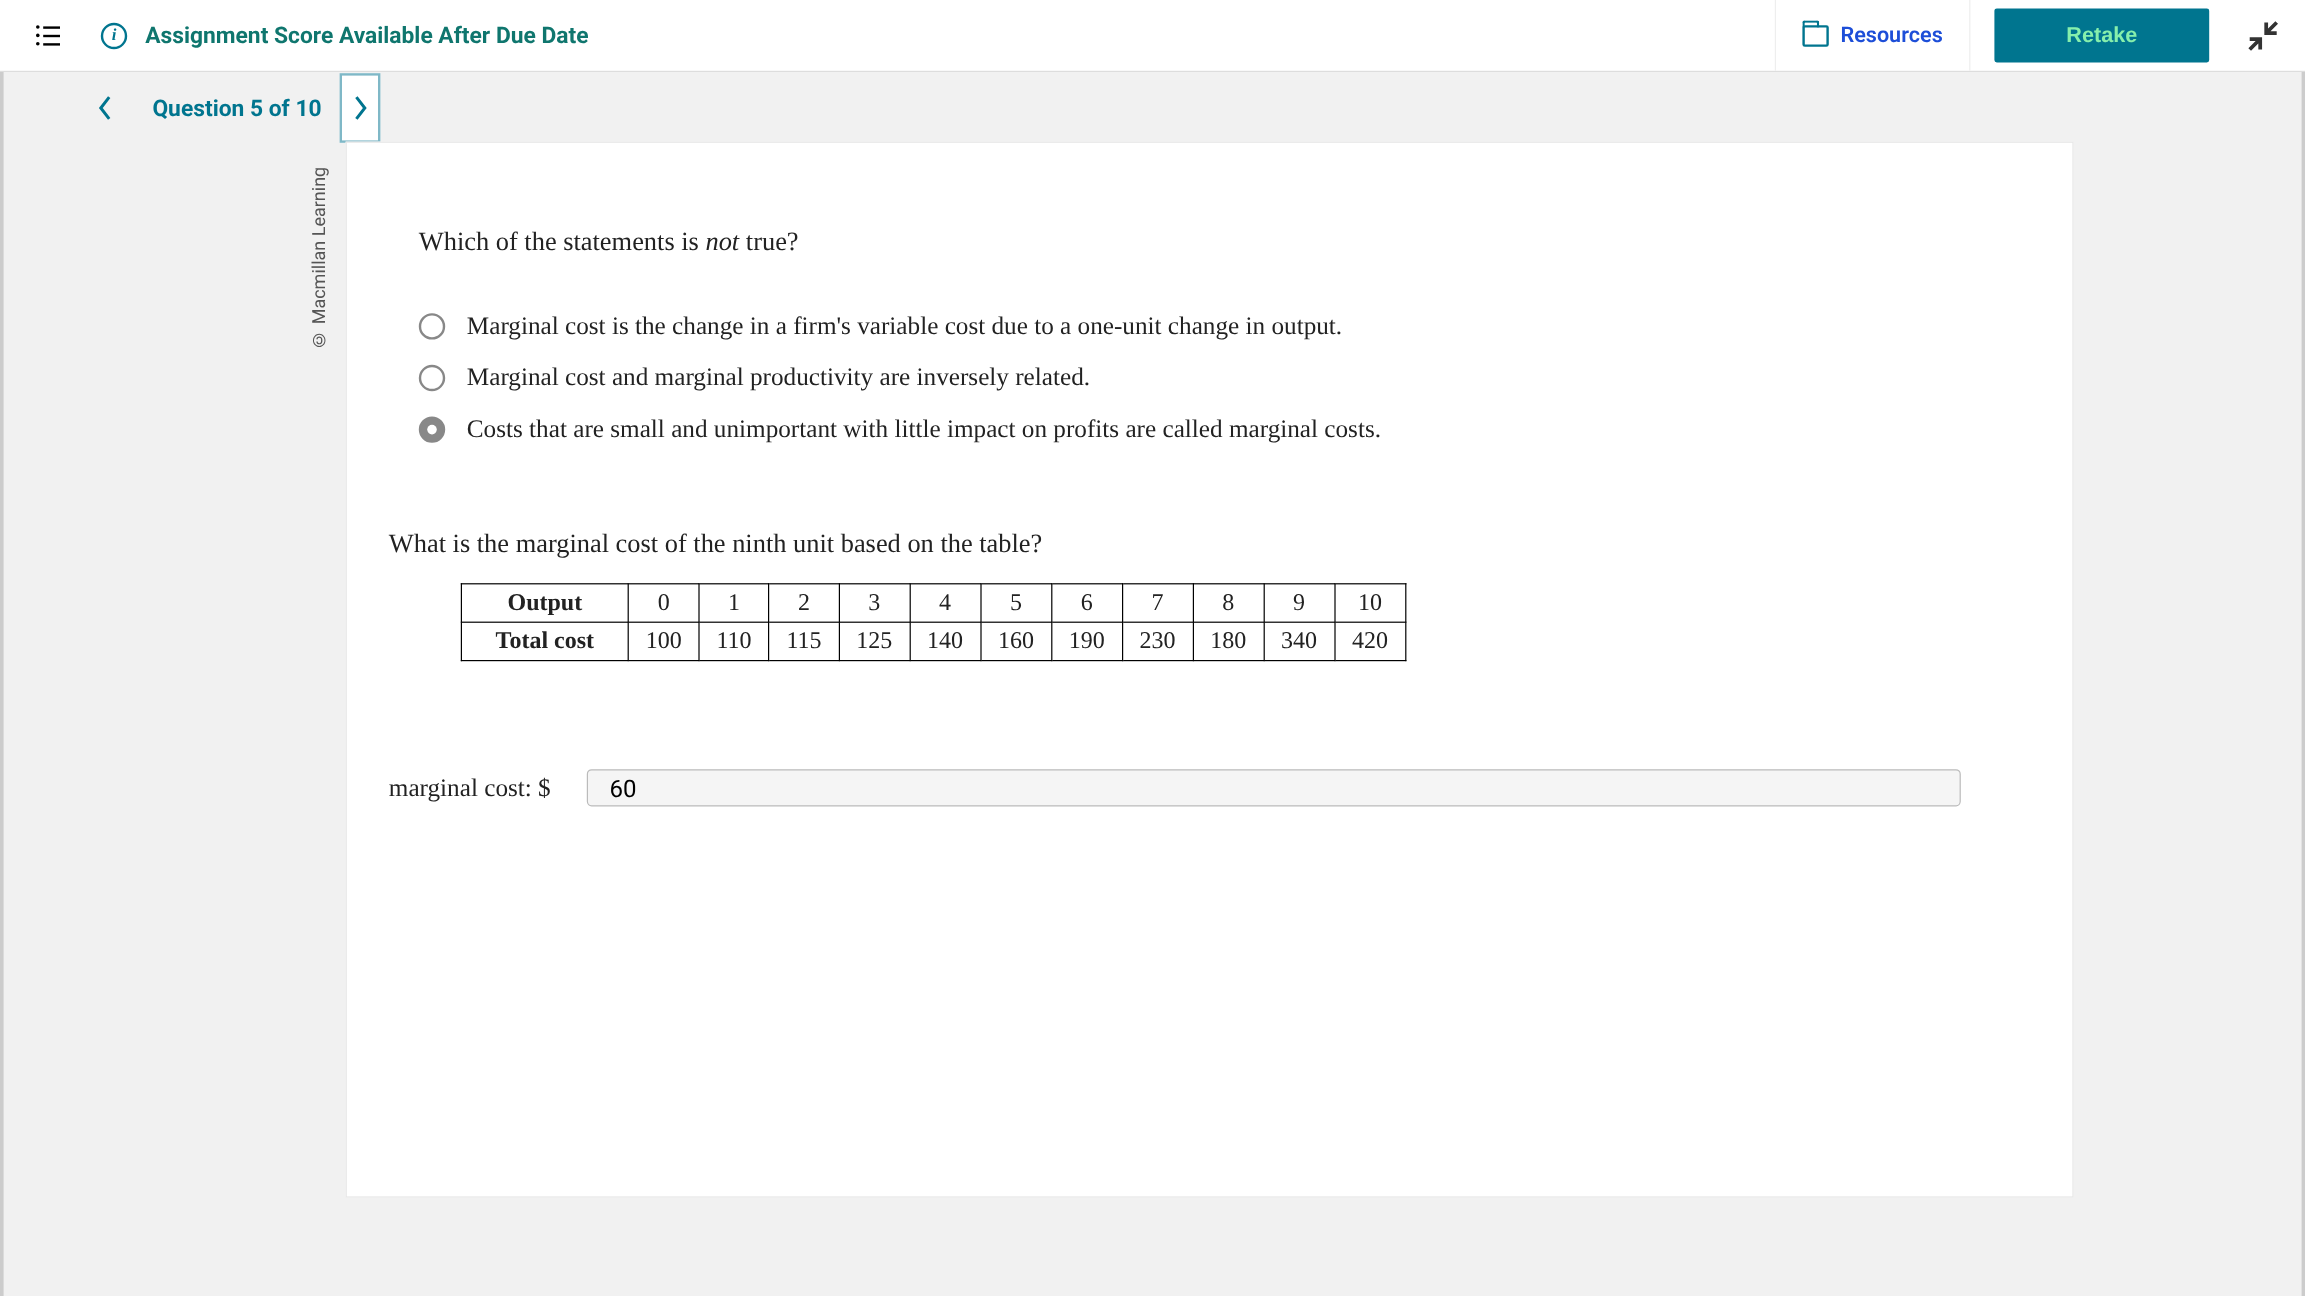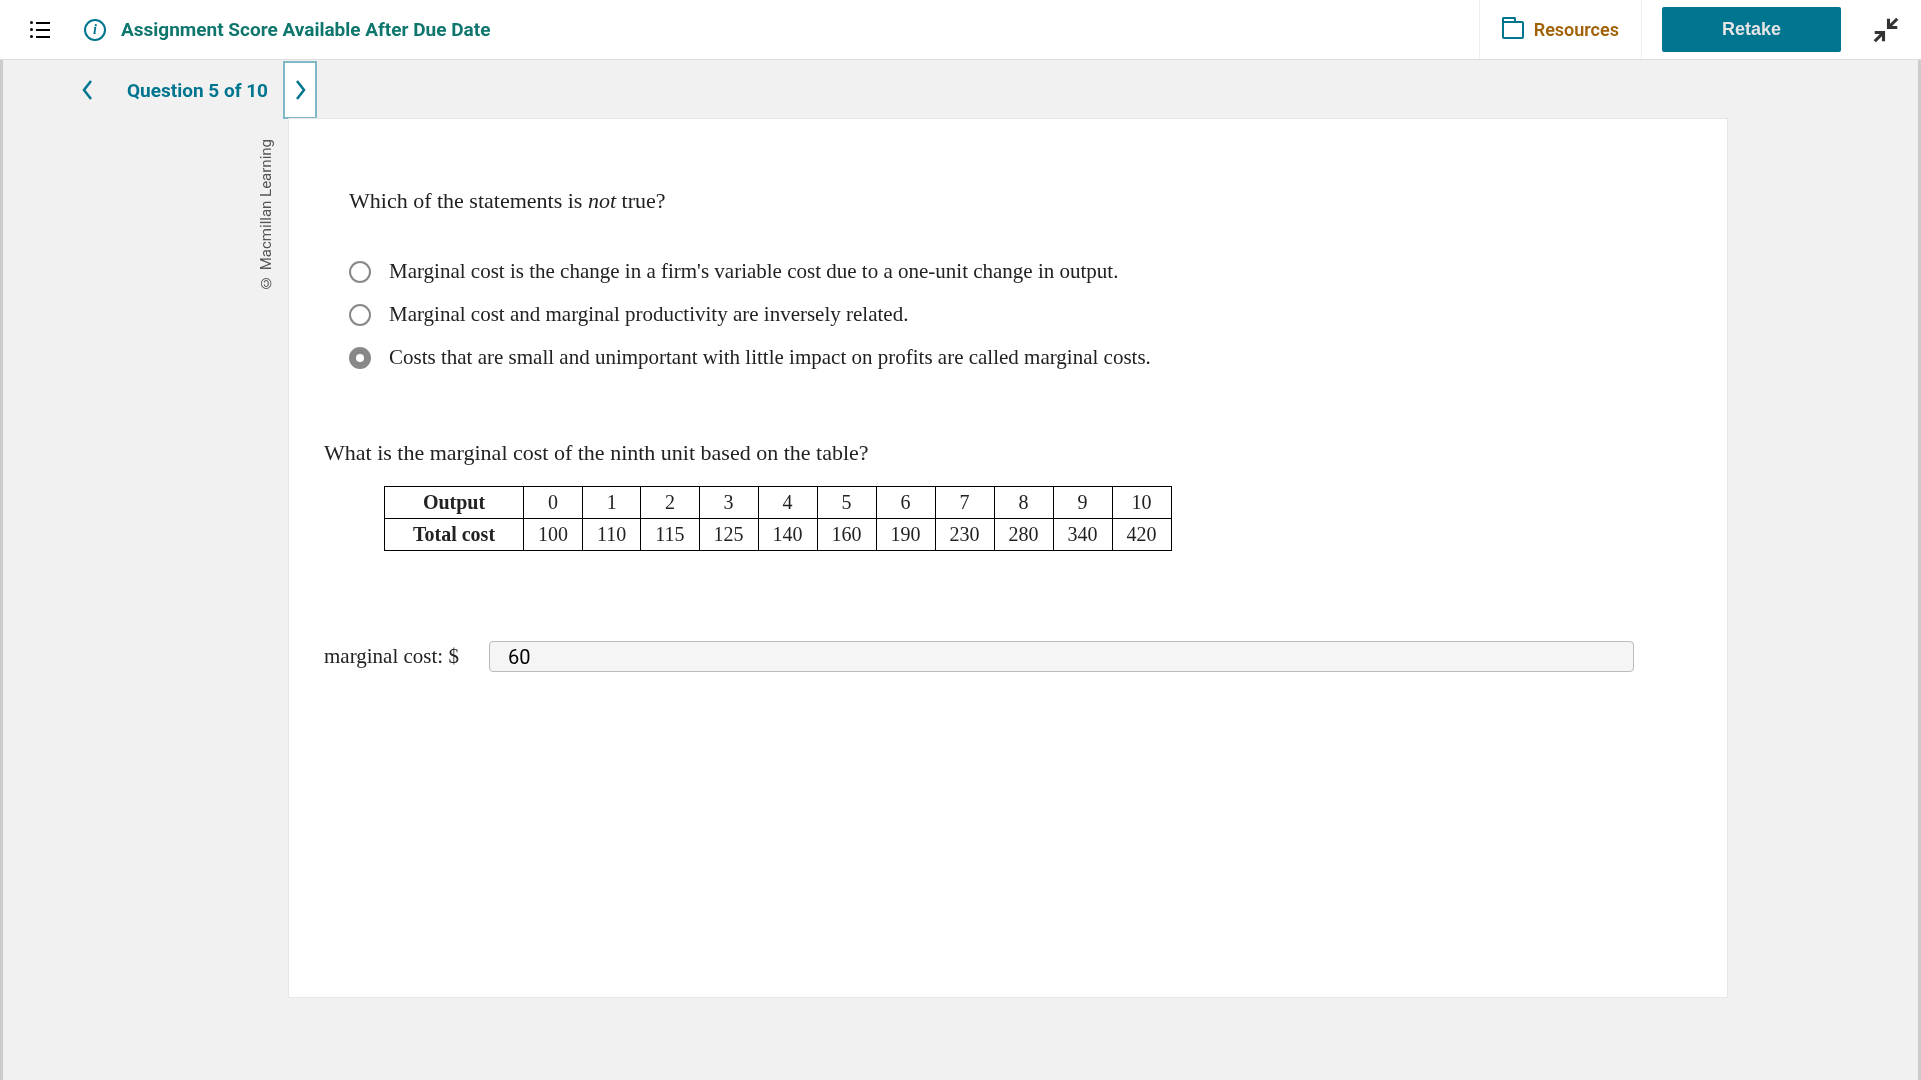--- a/index.html
+++ b/index.html
@@ -30,28 +30,28 @@
 .hamburger .line { width:14px; height:2px; background:#000;}
 .info-icon {
   width: 22px; height: 22px; border:2px solid #00758f; border-radius:50%;
   display:flex; align-items:center; justify-content:center;
   color:#00758f; font-family: Georgia, serif; font-style:italic; font-weight:bold;
   font-size:14px; margin-right:15px;
 }
 .title { font-weight:700; font-size:19px; color:#0f766e; }
 .spacer { flex:1; }
 .resources-zone {
-  display:flex; align-items:center; gap:10px; color:#a16207;
+  display:flex; align-items:center; gap:10px; color:#1d4ed8;
   font-weight:600; font-size:18px; padding: 0 22px; height:100%;
   border-left:1px solid #eee; border-right:1px solid #eee; cursor:pointer;
 }
 .folder-icon { width:22px; height:18px; border:2px solid #00758f; border-radius:2px; position:relative;}
 .folder-icon::before { content:""; position:absolute; top:-6px; left:-2px; width:10px; height:4px; border:2px solid #00758f; border-bottom:none; border-radius:2px 2px 0 0;}
 .retake-btn {
-  background:#00758f; color:#e5e5e5; border:none; font-weight:700; font-size:18px;
+  background:#00758f; color:#86efac; border:none; font-weight:700; font-size:18px;
   padding: 12px 60px; margin-left:20px; border-radius:2px; cursor:pointer;
 }
 .collapse-icon {
   margin-left: 30px; width:30px; height:30px; position:relative; cursor:pointer;
 }
 .collapse-icon svg { width:100%; height:100%; }
 
 .workspace {
   background:#f1f1f1;
   height: calc(100% - 60px);
@@ -201,21 +201,21 @@
         <tr id="row-cost">
               <td class="rowhead">Total cost</td>
               <td>100</td>
               <td>110</td>
               <td>115</td>
               <td>125</td>
               <td>140</td>
               <td>160</td>
               <td>190</td>
               <td>230</td>
-              <td>280</td>
+              <td>180</td>
               <td>340</td>
               <td>420</td>
             </tr>
       </tbody>
         </table>
 
       <div class="answer-row">
         <div class="answer-label">marginal cost: $</div>
         <input class="answer-input" value="60" style="">
       </div>

